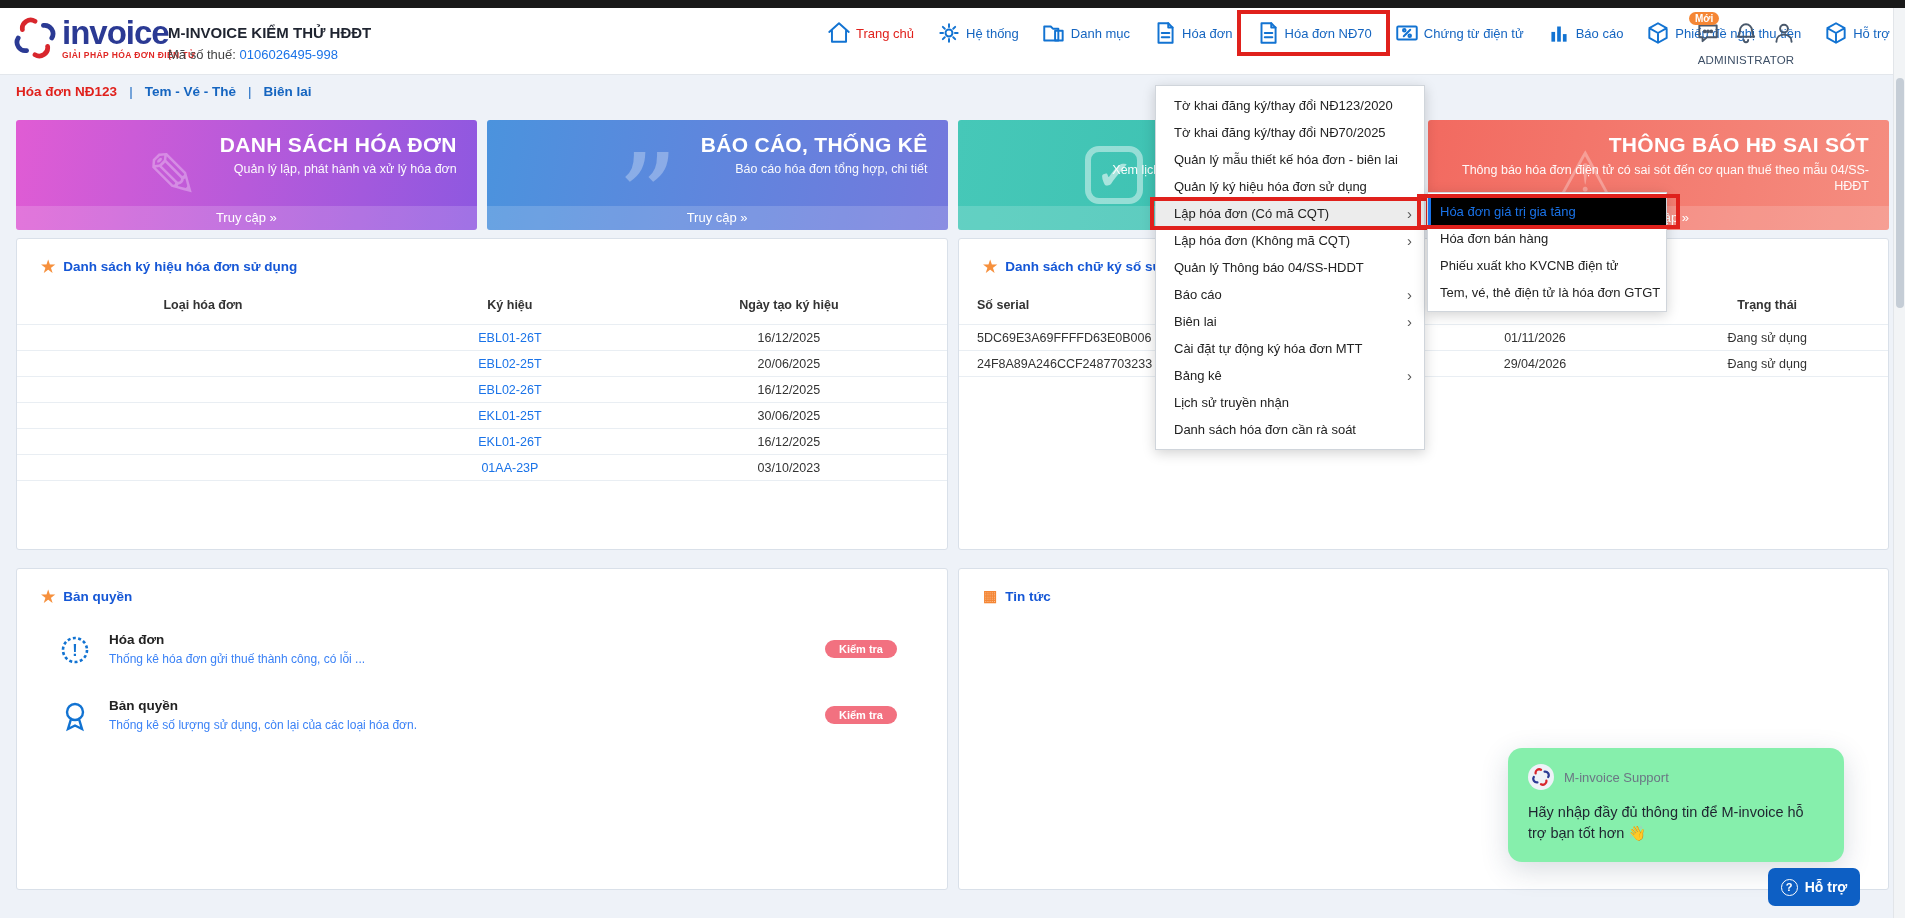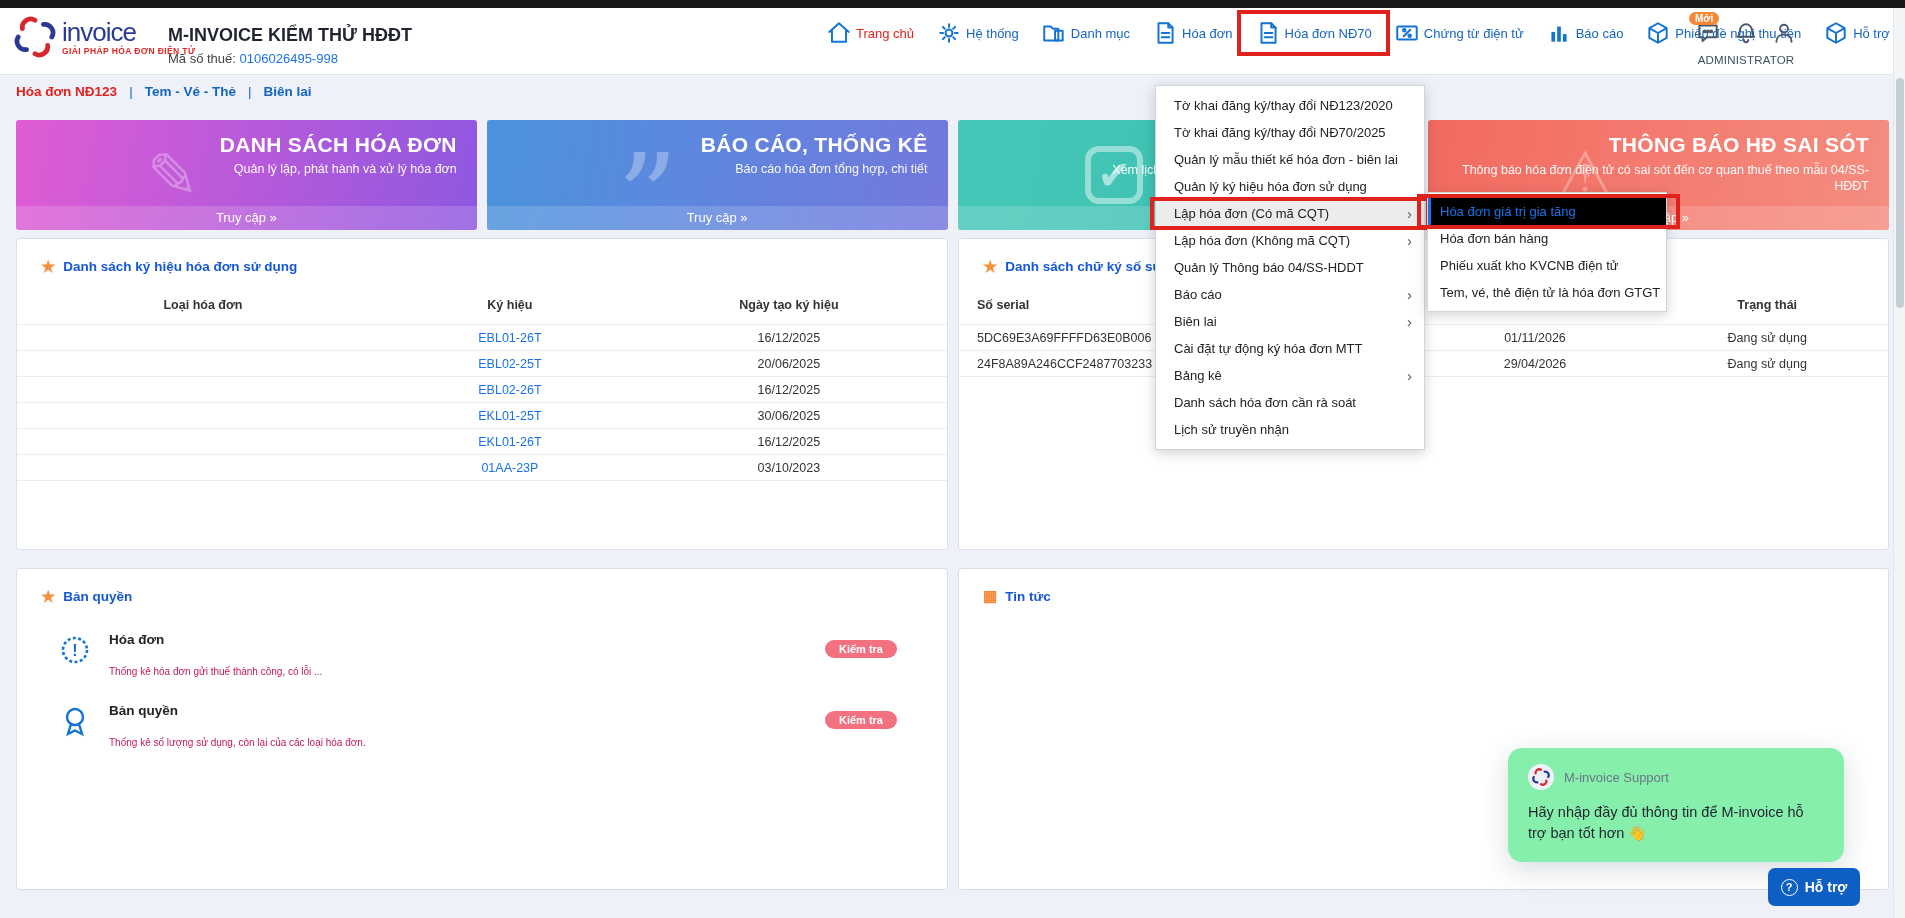--- a/index.html
+++ b/index.html
@@ -9,24 +9,24 @@
     font-family:"Liberation Sans", sans-serif;
     background:#eef2f8; color:#222;
   }
   
   .topstrip { position:absolute; left:0; top:0; width:100%; height:8px; background:#191919; }
   
   header { position:absolute; left:0; top:8px; width:100%; height:67px; background:#fff;
            border-bottom:1px solid #e3e7ec; }
   .logo { position:absolute; left:14px; top:8px; display:flex; align-items:center; gap:6px; }
   .brand-block { display:flex; flex-direction:column; line-height:1; }
-  .brand-name { font-size:26px; font-weight:normal; color:#2b3a94; letter-spacing:-1px; }
+  .brand-name { font-size:33px; font-weight:bold; color:#2b3a94; letter-spacing:-1px; }
   .brand-tagline { font-size:8.5px; font-weight:bold; color:#e02724; letter-spacing:.4px; margin-top:2px; }
   .company { position:absolute; left:168px; top:14px; line-height:1.5; }
-  .company-name { font-size:18px; font-weight:bold; color:#1f2430; }
+  .company-name { font-size:15px; font-weight:bold; color:#1f2430; }
   .company-tax { font-size:13px; color:#444; }
   .company-tax .code { color:#1a73e8; }
   nav { position:absolute; left:822px; top:12px; display:flex; gap:14px; }
   .nav-item { display:flex; align-items:center; gap:4px; cursor:pointer; position:relative; padding:0 4px; }
   .nav-item svg { width:26px; height:26px; }
   .nav-label { font-size:13px; color:#1565c0; white-space:nowrap; }
   .nav-item.active .nav-label { color:#e0211c; }
   .nav-item.boxed::after { content:""; position:absolute; inset:-10px -14px; border:4px solid #e0211c; pointer-events:none; }
   .user-cluster { position:absolute; left:1686px; top:12px; width:120px; }
   .user-icons { display:flex; gap:12px; justify-content:center; }
@@ -74,21 +74,21 @@
   th { font-size:12.5px; font-weight:bold; color:#333; padding:8px 0 12px; text-align:center; }
   td { font-size:12.5px; color:#333; height:26px; text-align:center; border-top:1px solid #e9eef3; }
   tbody tr:last-child td { border-bottom:1px solid #e9eef3; }
   #symbol-table td.sym { color:#1a73e8; cursor:pointer; }
   #signature-table td.serial, #signature-table th.serial { text-align:left; padding-left:18px; }
   
   .lic-item { position:relative; display:flex; gap:16px; margin:26px 50px 0 40px; align-items:flex-start; }
   .lic-icon { flex:0 0 36px; }
   .lic-icon svg { width:36px; height:36px; }
   .lic-title { font-size:13.5px; font-weight:bold; color:#222; }
-  .lic-desc { font-size:10px; color:#be185d; margin-top:19px; }
+  .lic-desc { font-size:12px; color:#3b82f6; margin-top:5px; }
   .check-badge { position:absolute; right:0; top:8px; background:#f27180; color:#fff; font-size:11px;
                  font-weight:bold; padding:3px 14px; border-radius:11px; cursor:pointer; }
   
   #dropdown-menu { position:absolute; left:1155px; top:85px; width:270px; background:#fff;
                    border:1px solid #d0d5db; box-shadow:0 3px 12px rgba(0,0,0,.18); padding:6px 0; z-index:30; }
   .menu-item { position:relative; height:27px; line-height:27px; padding:0 12px 0 18px; font-size:13px;
                color:#222; display:flex; justify-content:space-between; cursor:pointer; white-space:nowrap; }
   .menu-item .arrow { color:#555; font-size:15px; }
   .menu-item.selected { background:#ececec; }
   .menu-item.selected::after { content:""; position:absolute; inset:-3px -6px; border:4px solid #e0211c; pointer-events:none; z-index:5; }
@@ -447,24 +447,24 @@
       <span class="arrow">›</span>
     </div>
     <div class="menu-item">
       <span>Cài đặt tự động ký hóa đơn MTT</span>
     </div>
     <div class="menu-item">
       <span>Bảng kê</span>
       <span class="arrow">›</span>
     </div>
     <div class="menu-item">
+      <span>Lịch sử truyền nhận</span>
+    </div>
+    <div class="menu-item">
       <span>Danh sách hóa đơn cần rà soát</span>
-    </div>
-    <div class="menu-item">
-      <span>Lịch sử truyền nhận</span>
     </div>
   </div>
 <div id="submenu">
     <div class="submenu-item selected">Hóa đơn giá trị gia tăng</div>
     <div class="submenu-item">Hóa đơn bán hàng</div>
     <div class="submenu-item">Phiếu xuất kho KVCNB điện tử</div>
     <div class="submenu-item">Tem, vé, thẻ điện tử là hóa đơn GTGT</div>
   </div>
 
 <div id="chat-widget">

